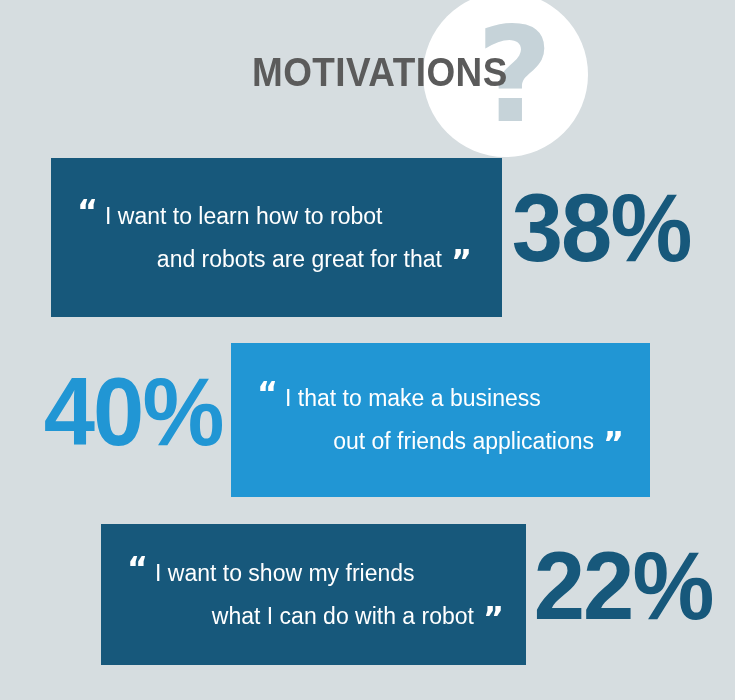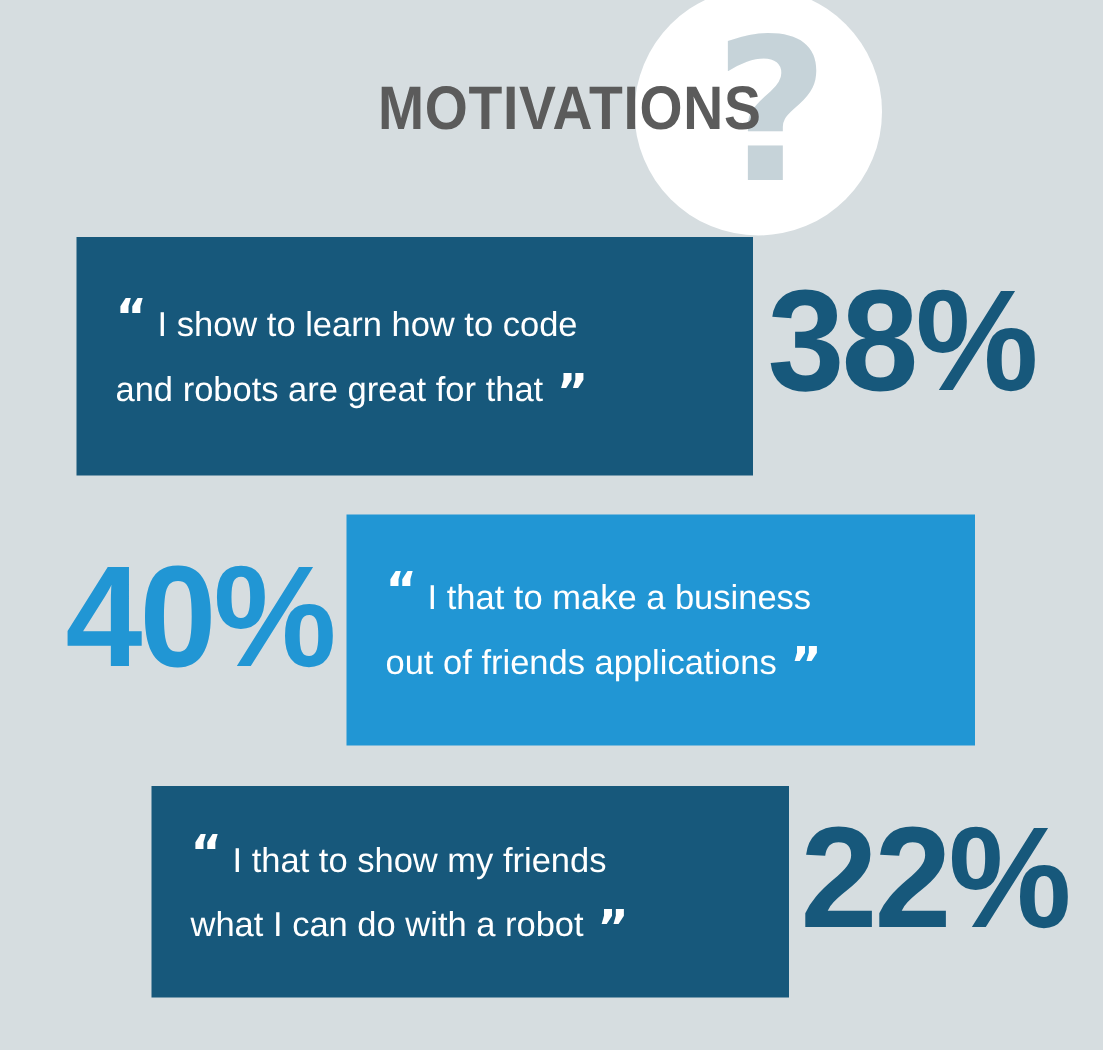--- a/index.html
+++ b/index.html
@@ -87,21 +87,21 @@
   .qline {
     color: #ffffff;
     font-family: "Liberation Sans", sans-serif;
     font-size: 23px;
     line-height: 1.0;
     white-space: nowrap;
     display: flex;
     align-items: baseline;
   }
   .qline.l1 { justify-content: flex-start; }
-  .qline.l2 { justify-content: flex-start; margin-top: 20px; }
+  .qline.l2 { justify-content: flex-end; margin-top: 20px; }
 
   .qmark-open {
     font-family: "DejaVu Sans", sans-serif;
     font-size: 32px;
     font-weight: bold;
     line-height: 0;
     position: relative;
     top: -2px;
     margin-right: 7px;
     color: #ffffff;
@@ -150,21 +150,21 @@
   <div class="header-zone">
     <div class="q-circle"></div>
     <div class="q-mark">?</div>
     <div class="title">MOTIVATIONS</div>
   </div>
 
   <div class="row" id="row1">
     <div class="quote-box dark">
       <div class="qline l1">
         <span class="qmark-open">“</span>
-        <span>I show to learn how to code</span>
+        <span>I want to learn how to robot</span>
       </div>
       <div class="qline l2">
         <span>and robots are great for that</span>
         <span class="qmark-close">”</span>
       </div>
     </div>
     <div class="pct dark">38%</div>
   </div>
 
   <div class="row" id="row2">
@@ -178,21 +178,21 @@
         <span class="qmark-close">”</span>
       </div>
     </div>
     <div class="pct bright">40%</div>
   </div>
 
   <div class="row" id="row3">
     <div class="quote-box dark">
       <div class="qline l1">
         <span class="qmark-open">“</span>
-        <span>I that to show my friends</span>
+        <span>I want to show my friends</span>
       </div>
       <div class="qline l2">
         <span>what I can do with a robot</span>
         <span class="qmark-close">”</span>
       </div>
     </div>
     <div class="pct dark">22%</div>
   </div>
 
 </div>

